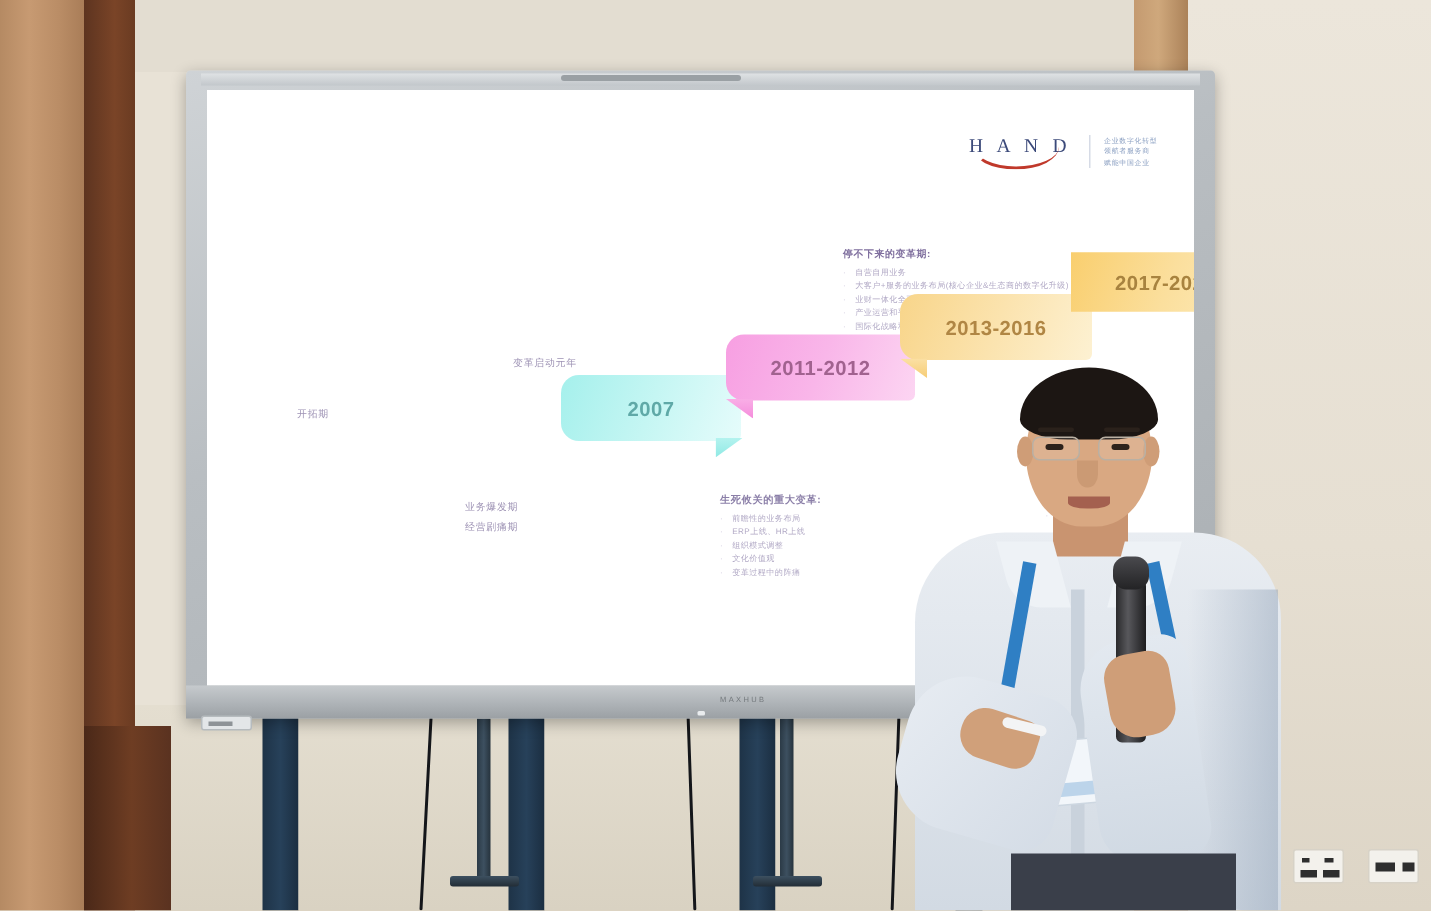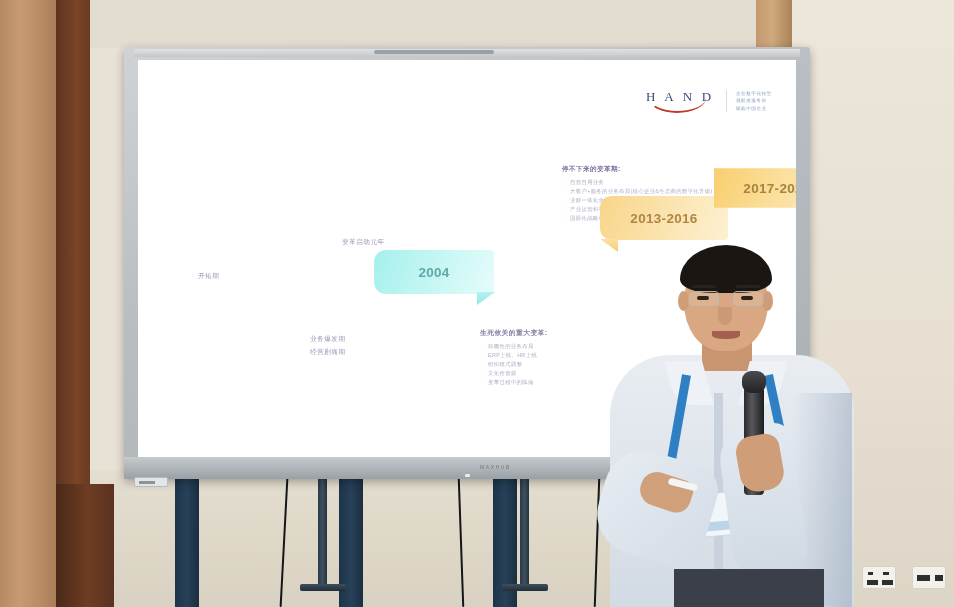--- a/index.html
+++ b/index.html
@@ -388,26 +388,33 @@
 
       <div class="small-lbl" style="left:172px;top:272px;line-height:13px;">
         <span style="white-space:pre-line;">业务爆发期
 经营剧痛期</span>
       </div>
 
       <div class="small-lbl" style="left:204px;top:178px;">变革启动元年</div>
       <div class="chev" style="left:236px;top:190px;width:120px;height:44px;
                   background:linear-gradient(110deg,#a5f0ec 0%,#c5f6f3 50%,#e6fcfb 100%);
                   border-radius:12px 4px 4px 12px;color:#5fa9a7;">
-        <span class="txt">2004</span>
+        <span class="txt">2007</span>
         <span class="tail" style="left:auto;right:-1px;bottom:-11px;
                      background:linear-gradient(180deg,#b4f3ef,#8fe9e4);
                      clip-path:polygon(0 0,100% 0,0 100%);"></span>
       </div>
 
+      <div class="chev" style="left:346px;top:163px;width:126px;height:44px;
+                  background:linear-gradient(110deg,#f79fe2 0%,#f9b6e9 50%,#fcd5f2 100%);
+                  border-radius:12px 4px 4px 12px;color:#a1628f;">
+        <span class="txt">2011-2012</span>
+        <span class="tail" style="left:0;bottom:-12px;background:linear-gradient(180deg,#f9aee6,#f58ddc);
+                     clip-path:polygon(0 0,100% 0,100% 100%);"></span>
+      </div>
 
       <div class="chev" style="left:462px;top:136px;width:128px;height:44px;
                   background:linear-gradient(110deg,#f8d58a 0%,#fbe3ae 50%,#fdf1d2 100%);
                   border-radius:12px 4px 4px 12px;color:#b08644;">
         <span class="txt">2013-2016</span>
         <span class="tail" style="left:0;bottom:-12px;background:linear-gradient(180deg,#fbe0a4,#f6cd76);
                      clip-path:polygon(0 0,100% 0,100% 100%);"></span>
       </div>
 
       <div class="chev" style="left:576px;top:102px;width:148px;height:52px;color:#a8833f;

